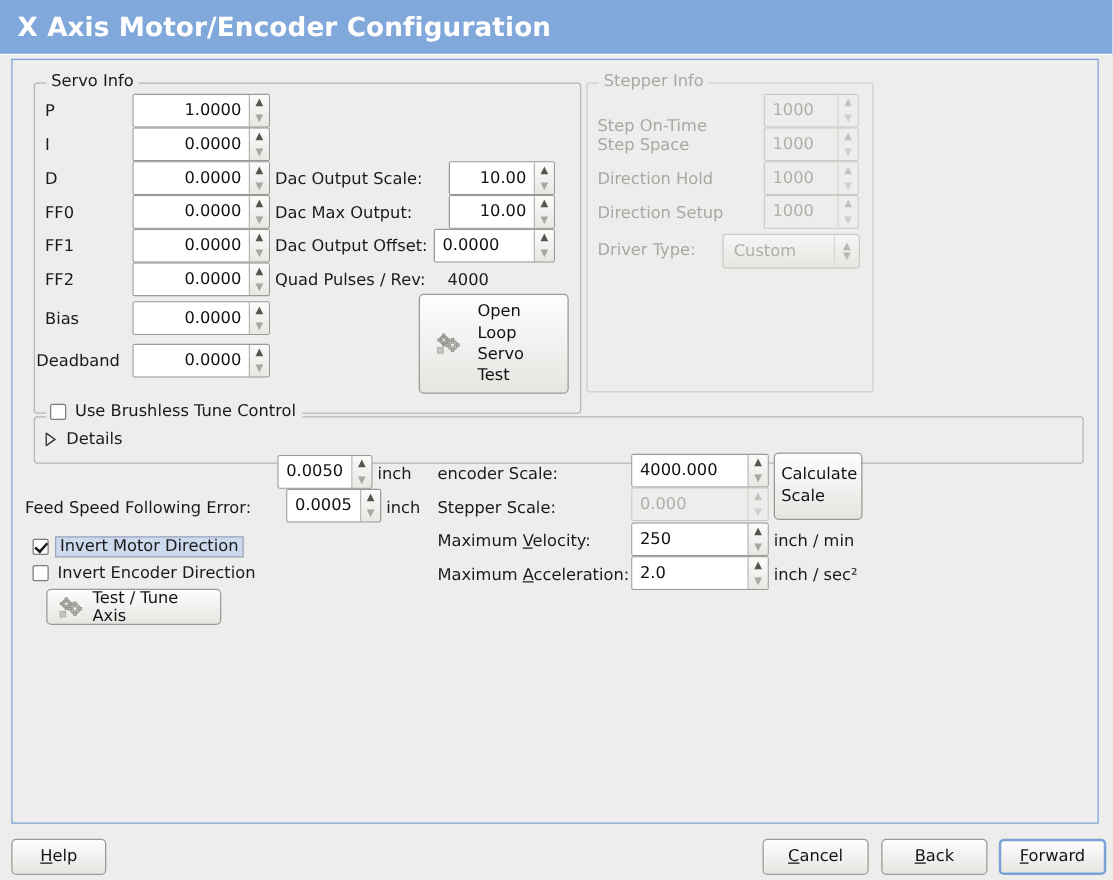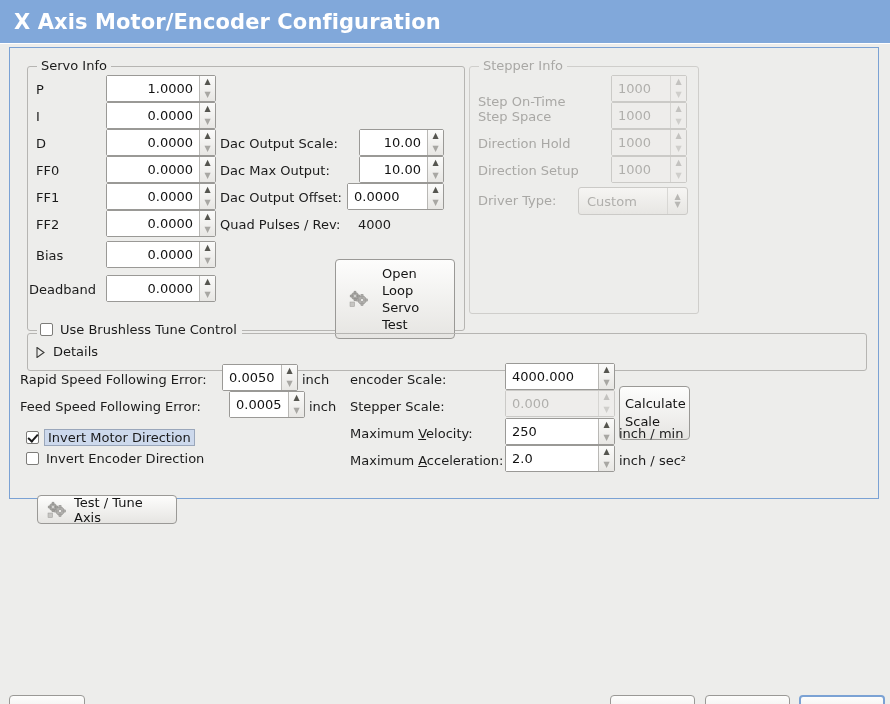--- a/index.html
+++ b/index.html
@@ -20,21 +20,21 @@
     border-bottom:1px solid #ffffff;
   }
   #header-title {
     color:#ffffff; font-weight:bold; font-size:21px;
     letter-spacing:.1px;
   }
 
   
   #page {
     position:absolute; left:9px; top:47px;
-    width:870px; height:452px;
+    width:870px; height:612px;
     border:1px solid #7ba2d4;
     background:#ededeb;
   }
 
   
   .groupframe {
     position:absolute;
     border:1px solid #b6b5b2;
     border-radius:3px;
   }
@@ -103,21 +103,20 @@
   }
 
   
   .btn {
     position:absolute;
     border:1px solid #9a9996; border-radius:4px;
     background:linear-gradient(#fdfdfc,#e6e5e2);
     display:flex; align-items:center; justify-content:center;
     font-size:13px; color:#141414; cursor:default;
     padding:0 8px;
-    margin-top:24px;
   }
   .btn.focus { border:2px solid #7ba2d4; }
   .btn-iconlabel { display:flex; align-items:center; gap:6px; }
 
   
   .gear-ico { width:22px; height:20px; flex:0 0 22px; }
 
   
   .cbrow { position:absolute; display:flex; align-items:center; gap:7px; }
   .cbox {
@@ -340,21 +339,20 @@
   </div>
   <div class="expander" style="left:26px; top:296px;">
     <span class="tri-hollow">
       <svg width="9" height="11" viewBox="0 0 9 11">
           <polygon points="1,0.5 8,5.5 1,10.5" fill="none" stroke="#3a3a38" stroke-width="1.1"></polygon>
         </svg>
     </span>
     <span>Details</span>
   </div>
 
-  <div class="lbl" style="left:10px; top:324px;">Rapid Speed Following Error:</div>
   <div class="spin left" style="left:212px; top:316px; width:76px;">
     <div class="val">0.0050</div>
     <div class="btns">
       <div class="ar up">▲</div>
       <div class="ar dn">▼</div>
     </div>
   </div>
   <div class="lbl" style="left:292px; top:324px;">inch</div>
 
   <div class="lbl" style="left:10px; top:351px;">Feed Speed Following Error:</div>

